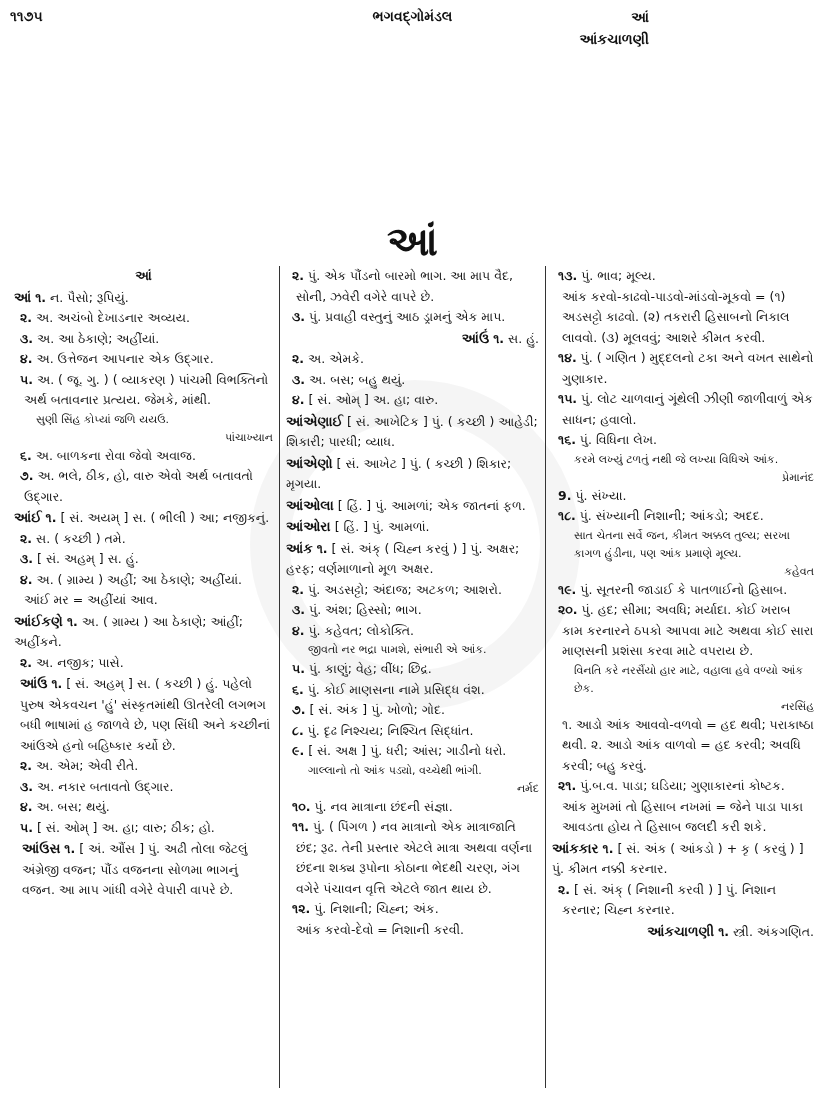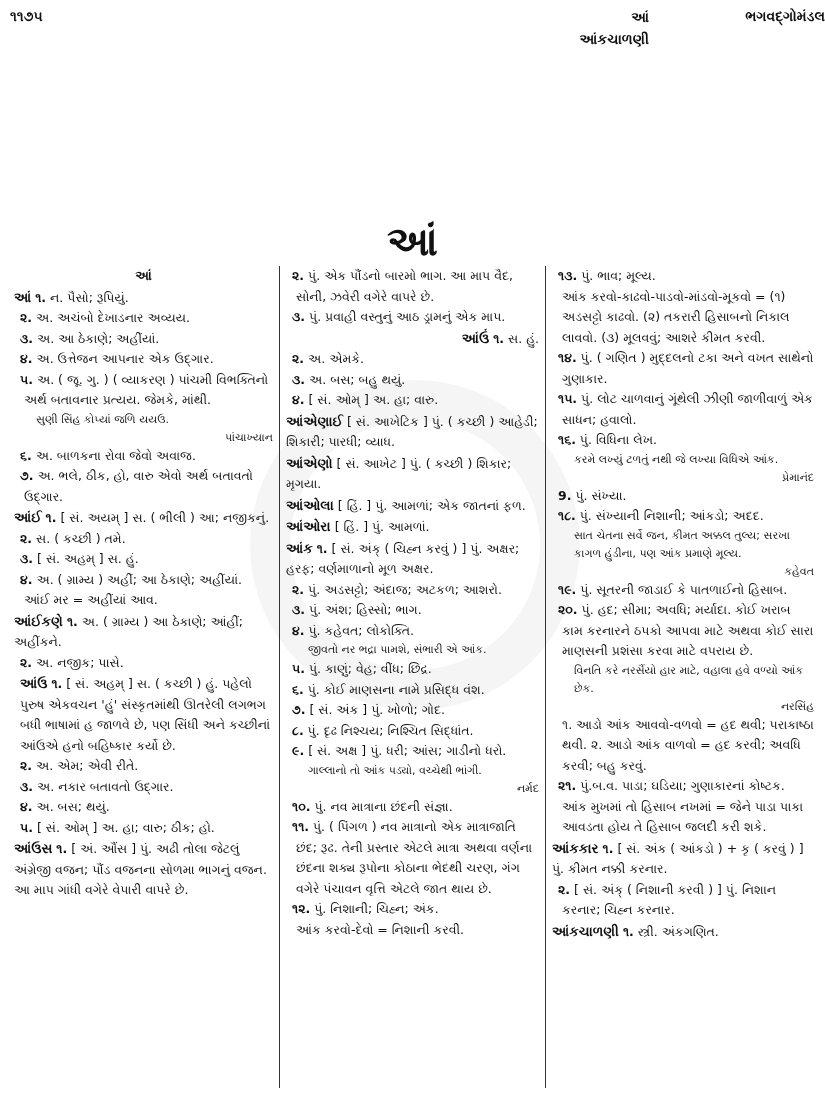--- a/index.html
+++ b/index.html
@@ -1,20 +1,20 @@
 <!DOCTYPE html>
 <html><head>
 <meta charset="utf-8">
 <style>
   html, body { margin: 0; padding: 0; background: #ffffff; }
   body { width: 825px; height: 1093px; position: relative; overflow: hidden;
          font-family: "DejaVu Sans", sans-serif; color: #111; }
   .header { position: absolute; top: 0; left: 0; width: 661px; height: 60px; }
   .page-num { position: absolute; left: 10px; top: 8px; font-size: 14px; font-weight: bold; }
-  .running-title { position: absolute; left: 0; width: 825px; top: 8px; text-align: right; font-size: 14px; font-weight: bold; }
+  .running-title { position: absolute; left: 0; width: 825px; top: 8px; text-align: center; font-size: 14px; font-weight: bold; }
   .guide-words { position: absolute; right: 12px; top: 6px; text-align: right; font-size: 14px; font-weight: bold; line-height: 22px; }
   .section-heading { position: absolute; top: 218px; left: 0; width: 825px; text-align: center;
          font-size: 40px; font-weight: bold; }
   .watermark { position: absolute; left: 250px; top: 380px; width: 330px; height: 330px;
          border-radius: 50%; border: 40px solid rgba(0,0,0,0.04); box-sizing: border-box; }
   .columns { position: absolute; top: 266px; left: 8px; width: 812px; height: 822px; display: flex; }
   .col { box-sizing: border-box; padding: 0 6px; font-size: 12.5px; line-height: 20.5px; overflow: hidden; }
   .col1 { width: 272px; border-right: 1.5px solid #333; }
   .col2 { width: 266px; border-right: 1.5px solid #333; }
   .col3 { width: 274px; }
@@ -69,21 +69,21 @@
           <span class="sense"><span class="n">૨.</span> <span>અ. નજીક; પાસે.</span></span>
         </div>
         <div class="entry">
           <span class="sense" style="padding-left: 0px; text-indent: 0px; margin-left: 6px;"><span class="hw">આંઉ</span> <span class="n">૧.</span> <span>[ સં. અહમ્ ] સ. ( કચ્છી ) હું. પહેલો પુરુષ એકવચન 'હું' સંસ્કૃતમાંથી ઊતરેલી લગભગ બધી ભાષામાં હ જાળવે છે, પણ સિંધી અને કચ્છીનાં આંઉએ હનો બહિષ્કાર કર્યો છે.</span></span>
           <span class="sense"><span class="n">૨.</span> <span>અ. એમ; એવી રીતે.</span></span>
           <span class="sense"><span class="n">૩.</span> <span>અ. નકાર બતાવતો ઉદ્ગાર.</span></span>
           <span class="sense"><span class="n">૪.</span> <span>અ. બસ; થયું.</span></span>
           <span class="sense"><span class="n">૫.</span> <span>[ સં. ઓમ્ ] અ. હા; વારુ; ઠીક; હો.</span></span>
         </div>
         <div class="entry">
-          <span class="sense" style="padding-left: 0px; text-indent: 0px;"><span class="hw">આંઉસ</span> <span class="n">૧.</span> <span>[ અં. ઔંસ ] પું. અઢી તોલા જેટલું અંગ્રેજી વજન; પૌંડ વજનના સોળમા ભાગનું વજન. આ માપ ગાંધી વગેરે વેપારી વાપરે છે.</span></span>
+          <span class="sense" style="padding-left: 0px; text-indent: 0px; margin-left: 8px;"><span class="hw">આંઉસ</span> <span class="n">૧.</span> <span>[ અં. ઔંસ ] પું. અઢી તોલા જેટલું અંગ્રેજી વજન; પૌંડ વજનના સોળમા ભાગનું વજન. આ માપ ગાંધી વગેરે વેપારી વાપરે છે.</span></span>
         </div>
       </div>
   </div>
   <div class="col col2">
     <div>
         <div class="entry">
           <span class="sense"><span class="n">૨.</span> <span>પું. એક પૌંડનો બારમો ભાગ. આ માપ વૈદ, સોની, ઝવેરી વગેરે વાપરે છે.</span></span>
           <span class="sense"><span class="n">૩.</span> <span>પું. પ્રવાહી વસ્તુનું આઠ ડ્રામનું એક માપ.</span></span>
         </div>
         <div class="entry">
@@ -144,17 +144,17 @@
           <span class="src">નરસિંહ</span>
           <span class="cont">૧. આડો આંક આવવો-વળવો = હદ થવી; પરાકાષ્ઠા થવી. ૨. આડો આંક વાળવો = હદ કરવી; અવધિ કરવી; બહુ કરવું.</span>
           <span class="sense"><span class="n">૨૧.</span> <span>પું.બ.વ. પાડા; ઘડિયા; ગુણાકારનાં કોષ્ટક.</span></span>
           <span class="cont">આંક મુખમાં તો હિસાબ નખમાં = જેને પાડા પાકા આવડતા હોય તે હિસાબ જલદી કરી શકે.</span>
         </div>
         <div class="entry">
           <span class="sense" style="padding-left: 0px; text-indent: 0px;"><span class="hw">આંકકાર</span> <span class="n">૧.</span> <span>[ સં. અંક ( આંકડો ) + કૃ ( કરવું ) ] પું. કીમત નક્કી કરનાર.</span></span>
           <span class="sense"><span class="n">૨.</span> <span>[ સં. અંક્ ( નિશાની કરવી ) ] પું. નિશાન કરનાર; ચિહ્ન કરનાર.</span></span>
         </div>
         <div class="entry">
-          <span class="sense" style="padding-left: 0px; text-indent: 0px;"><span class="hw">આંકચાળણી</span> <span class="n">૧.</span> <span>સ્ત્રી. અંકગણિત.</span></span>
+          <span class="sense" style="padding-left: 0px; text-indent: 0px; text-align: right;"><span class="hw">આંકચાળણી</span> <span class="n">૧.</span> <span>સ્ત્રી. અંકગણિત.</span></span>
         </div>
       </div>
   </div>
 </div>
 
 </body></html>

